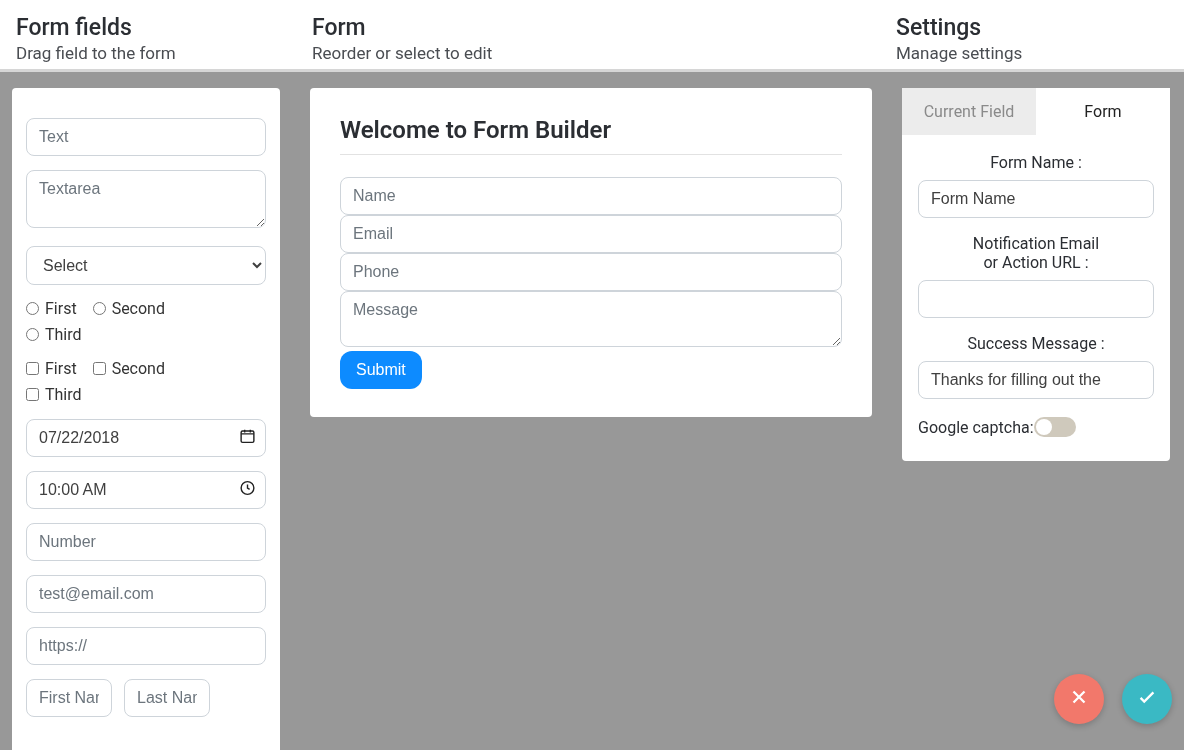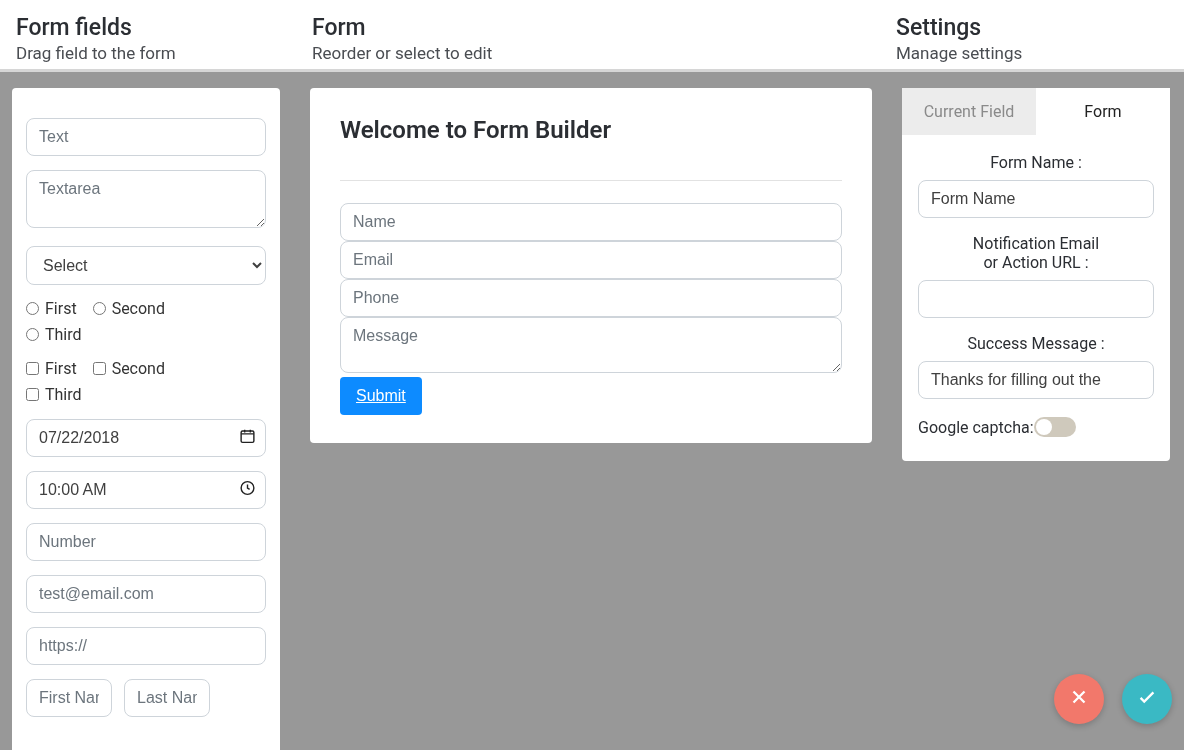--- a/index.html
+++ b/index.html
@@ -21,25 +21,25 @@
 .form-control::placeholder { color: #6c757d; }
 textarea.form-control { resize: both; min-height: 58px; }
 .left .field-block { margin-bottom: 14px; }
 .radio-group, .check-group { font-size: 16px; color: #333; }
 .radio-group label, .check-group label { margin-right: 12px; display: inline-flex; align-items: center; gap: 6px; cursor: pointer; }
 .radio-group .row2, .check-group .row2 { margin-top: 6px; }
 .date-time-wrap { position: relative; }
 .date-time-wrap .end-icon { position: absolute; right: 10px; top: 50%; transform: translateY(-50%); font-size: 17px; color: #333; pointer-events: none; }
 .name-row { display: flex; gap: 12px; }
 .name-row .form-control { width: 86px; flex: 0 0 86px; }
-.center h2 { font-size: 24px; font-weight: 600; margin-bottom: 36px; }
+.center h2 { font-size: 24px; font-weight: 600; margin-bottom: 10px; }
 .center hr { border: none; border-top: 1px solid #e2e2e2; margin-bottom: 22px; }
 .center .field-block { margin-bottom: 0; }
 .center textarea.form-control { min-height: 56px; }
-.btn-primary { background: #0d8bff; color: #fff; border: none; border-radius: 4px; padding: 10px 16px; font-size: 16px; cursor: pointer; text-decoration: underline; }
+.btn-primary { background: #0d8bff; color: #fff; border: none; border-radius: 12px; padding: 10px 16px; font-size: 16px; cursor: pointer; }
 .tabs { display: flex; }
 .tab { flex: 1; text-align: center; padding: 14px 0; font-size: 16px; cursor: pointer; }
 .tab.inactive { background: #ececec; color: #8a8a8a; }
 .tab.active { background: #fff; color: #222; }
 .settings-body { padding: 18px 16px 24px 16px; }
 .settings-body label { display: block; font-size: 16px; color: #2b2e33; margin-bottom: 8px; margin-top: 16px; text-align: center; }
 .settings-body label:first-child { margin-top: 0; }
 .toggle-row { display: flex; align-items: center; gap: 0; margin-top: 18px; }
 .toggle { width: 42px; height: 20px; border-radius: 999px; background: #cfc9bc; position: relative; cursor: pointer; }
 .toggle::after { content: ""; position: absolute; left: 2px; top: 2px; width: 16px; height: 16px; background: #fff; border-radius: 50%; }

